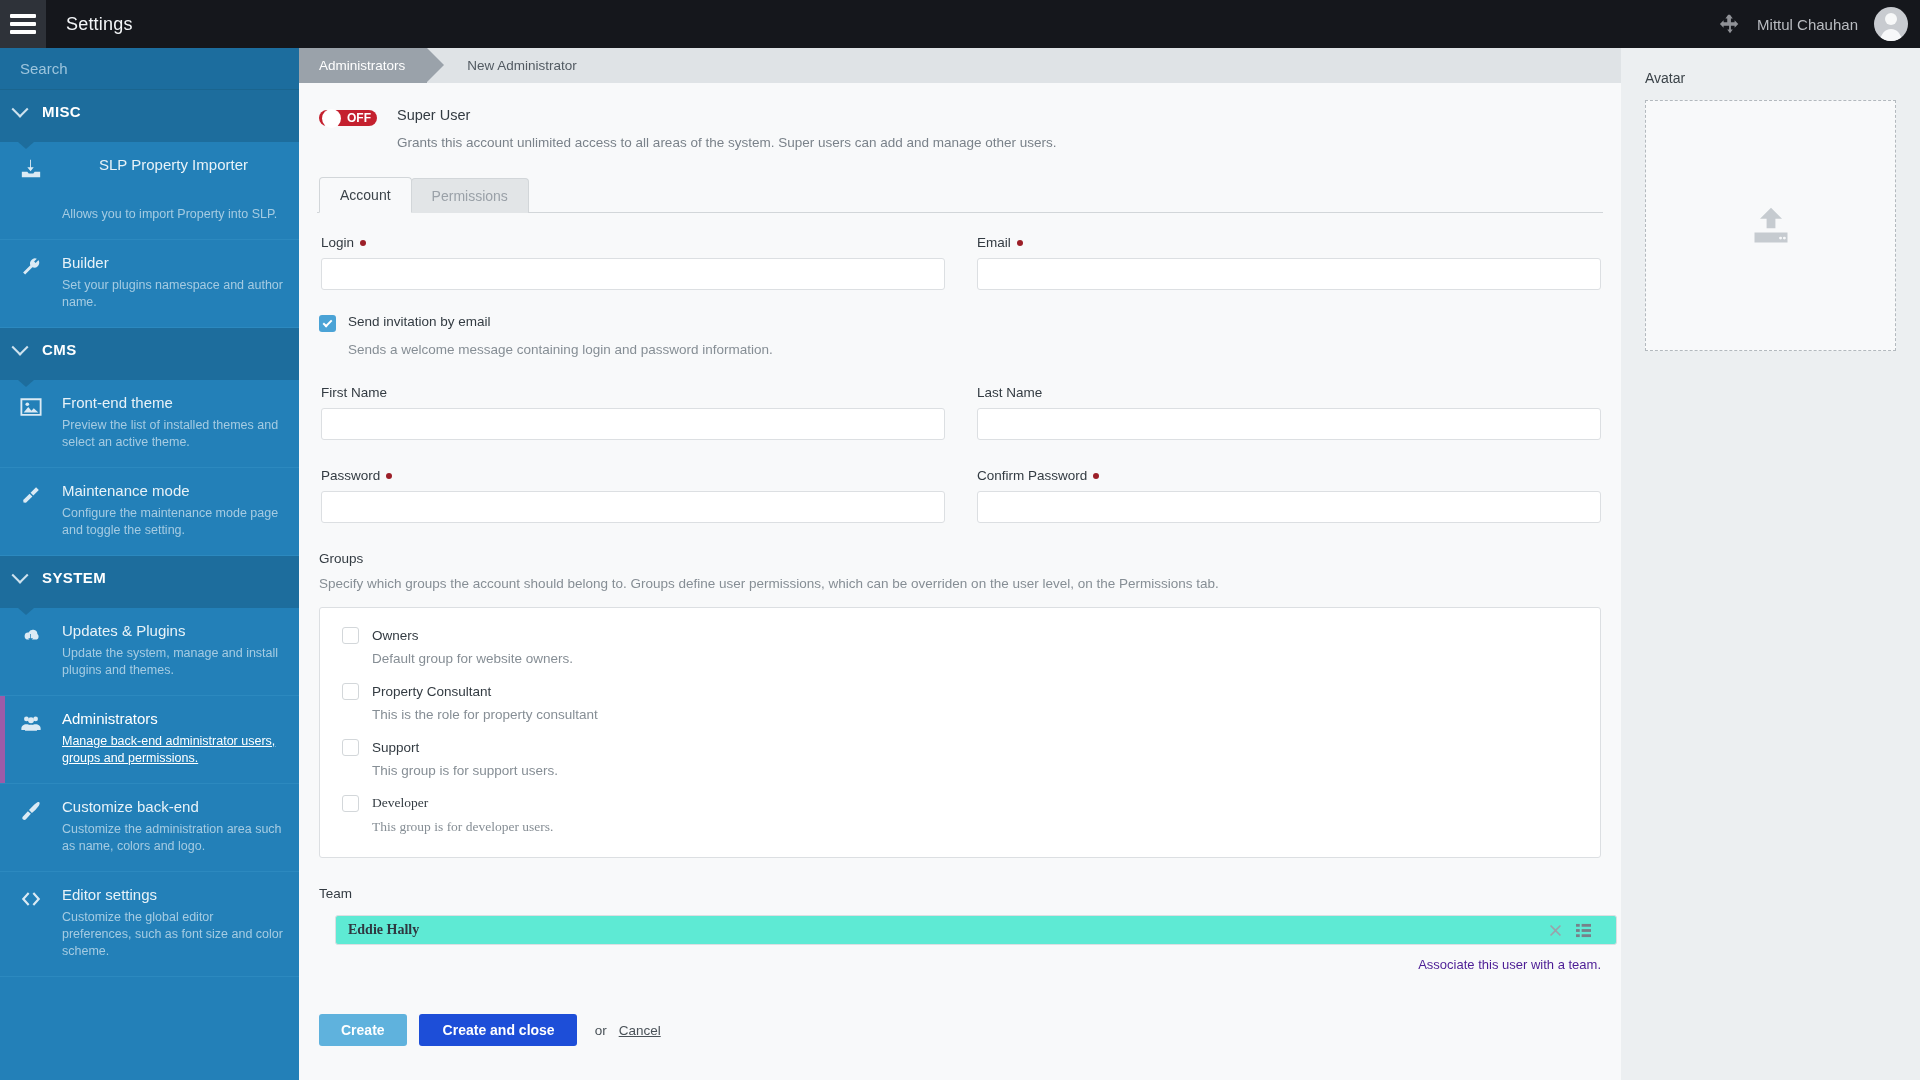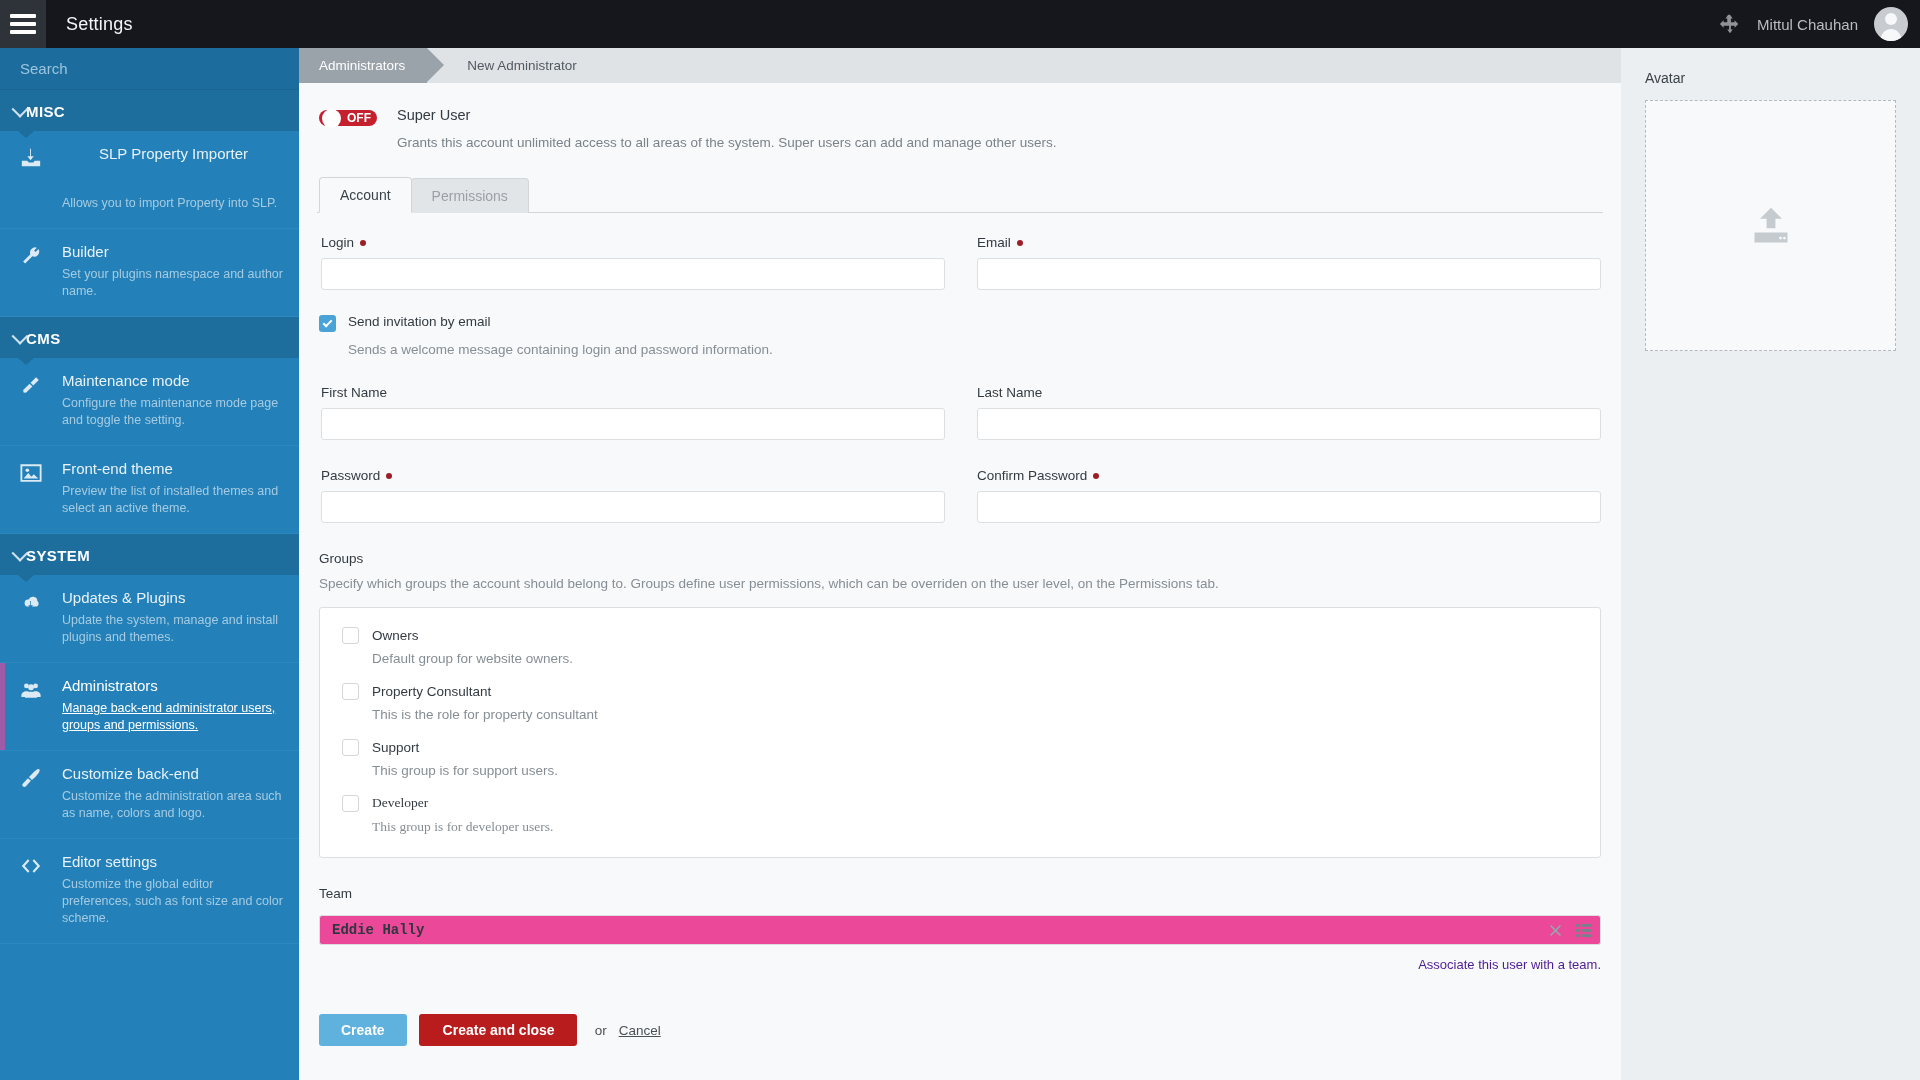--- a/index.html
+++ b/index.html
@@ -47,22 +47,22 @@
     position: absolute; top: 48px; left: 0; width: 299px; height: 1032px;
     background: #2380b8; overflow: hidden;
   }
   .search-row {
     height: 42px; background: #1c6d9e; display: flex; align-items: center;
     padding: 0 20px; border-bottom: 1px solid #1a658f;
   }
   .search-row .ph { color: #9dc5dd; font-size: 15px; }
 
   .grp-header {
-    background: #1d6d9d; padding: 13px 20px 11px 14px;
-    display: flex; align-items: center; position: relative; cursor: pointer;
+    background: #1d6d9d; padding: 13px 20px 22px 14px;
+    display: flex; align-items: center; gap: 16px; position: relative; cursor: pointer;
   }
   .grp-header .chev {
     width: 12px; height: 12px; border-right: 2px solid #cfe3ef; border-bottom: 2px solid #cfe3ef;
     transform: rotate(45deg) translate(-2px,-2px); flex: 0 0 12px;
   }
   .grp-header .glabel { color: #fff; font-size: 15px; font-weight: bold; letter-spacing: .4px; }
   .grp-header::after {
     content: ''; position: absolute; left: 18px; bottom: -7px;
     border-left: 8px solid transparent; border-right: 8px solid transparent;
     border-top: 7px solid #1d6d9d;
@@ -167,37 +167,38 @@
     padding: 18px 22px 18px 22px;
   }
   .grow { margin-bottom: 16px; }
   .grow:last-child { margin-bottom: 4px; font-family: Liberation Serif, serif; }
   .grow-top { display: flex; align-items: center; gap: 13px; }
   .grow-name { font-size: 13.5px; color: #333b42; }
   .grow-desc { font-size: 13.5px; color: #868e95; margin-top: 7px; margin-left: 30px; }
 
   .teamwrap { position: relative; margin-top: 14px; }
   .teaminput {
-    width: 100%; height: 30px; background: #ec4899; border: 1px solid #dcdfe2; border-radius: 3px;
+    width: 100%; height: 30px; background: #5eead4; border: 1px solid #dcdfe2; border-radius: 3px;
     padding: 0 60px 0 12px; font-size: 14px; font-weight: bold; color: #2f3740;
-    font-family: Liberation Mono, monospace;
+    font-family: Liberation Serif, serif;
+    margin-left: 16px;
   }
   .team-icons {
     position: absolute; right: 10px; top: 0; height: 30px; display: flex; align-items: center; gap: 14px;
   }
   .ti { color: #9aa2aa; cursor: pointer; display: flex; align-items: center; }
   .help-txt { font-size: 13px; color: #4c1d95; margin-top: 12px; text-align: right; }
 
   .btnrow { display: flex; align-items: center; gap: 12px; margin-top: 42px; padding-bottom: 30px; }
   .btn {
     border: none; border-radius: 3px; font-size: 14px; font-weight: bold; cursor: pointer;
     padding: 0 22px; height: 32px; font-family: "Liberation Sans", sans-serif; color: #fff;
   }
   .btn-primary { background: #5fb2dd; }
-  .btn-dark { background: #b91c1c; padding-left: 24px; }
+  .btn-dark { background: #1d4ed8; padding-left: 24px; }
   .or-txt { font-size: 13.5px; color: #4a5258; margin-left: 6px; }
   .cancel-link { font-size: 13.5px; color: #4a5258; text-decoration: underline; cursor: pointer; }
 
   
   .rightpanel {
     position: absolute; top: 48px; left: 1621px; width: 299px; height: 1032px;
     background: #eceff1; padding: 22px 24px;
   }
   .rp-label { font-size: 14px; color: #3b4349; }
   .avatar-drop {
@@ -260,40 +261,40 @@
           <span class="nav-desc" style="display: block;">Set your plugins namespace and author name.</span>
         </span>
       </div>
       <div class="grp-header">
         <span class="chev"></span>
         <span class="glabel">CMS</span>
       </div>
       <div class="nav-item">
         <span class="nav-ico">
           <svg viewBox="0 0 24 24" width="22" height="22">
-            <path d="M17.5 3.5l-6 6 3 3 6-6-3-3z"></path>
-            <path d="M10.5 10.5l-7 7 .3 2.7 2.7.3 7-7-3-3z"></path>
-          </svg>
-        </span>
-        <span class="nav-txt">
-          <span class="nav-label" style="display: block;">Maintenance mode</span>
-          <span class="nav-desc" style="display: block;">Configure the maintenance mode page and toggle the setting.</span>
-        </span>
-      </div>
-      <div class="nav-item">
-        <span class="nav-ico">
-          <svg viewBox="0 0 24 24" width="22" height="22">
             <path d="M1.5 3.5h21v17h-21z" fill="none" stroke="#dbeaf4" stroke-width="2"></path>
             <circle cx="8" cy="9" r="2"></circle>
             <path d="M4 18l5-6 3.5 4 2.5-2.6 5 4.6z"></path>
           </svg>
         </span>
         <span class="nav-txt">
           <span class="nav-label" style="display: block;">Front-end theme</span>
           <span class="nav-desc" style="display: block;">Preview the list of installed themes and select an active theme.</span>
+        </span>
+      </div>
+      <div class="nav-item">
+        <span class="nav-ico">
+          <svg viewBox="0 0 24 24" width="22" height="22">
+            <path d="M17.5 3.5l-6 6 3 3 6-6-3-3z"></path>
+            <path d="M10.5 10.5l-7 7 .3 2.7 2.7.3 7-7-3-3z"></path>
+          </svg>
+        </span>
+        <span class="nav-txt">
+          <span class="nav-label" style="display: block;">Maintenance mode</span>
+          <span class="nav-desc" style="display: block;">Configure the maintenance mode page and toggle the setting.</span>
         </span>
       </div>
       <div class="grp-header">
         <span class="chev"></span>
         <span class="glabel">SYSTEM</span>
       </div>
       <div class="nav-item">
         <span class="nav-ico">
           <svg viewBox="0 0 24 24" width="22" height="22">
             <path d="M19 11a5 5 0 0 0-9.6-1.6A4 4 0 0 0 5 13a4 4 0 0 0 4 4h9.5a3.7 3.7 0 0 0 .5-6z"></path>

